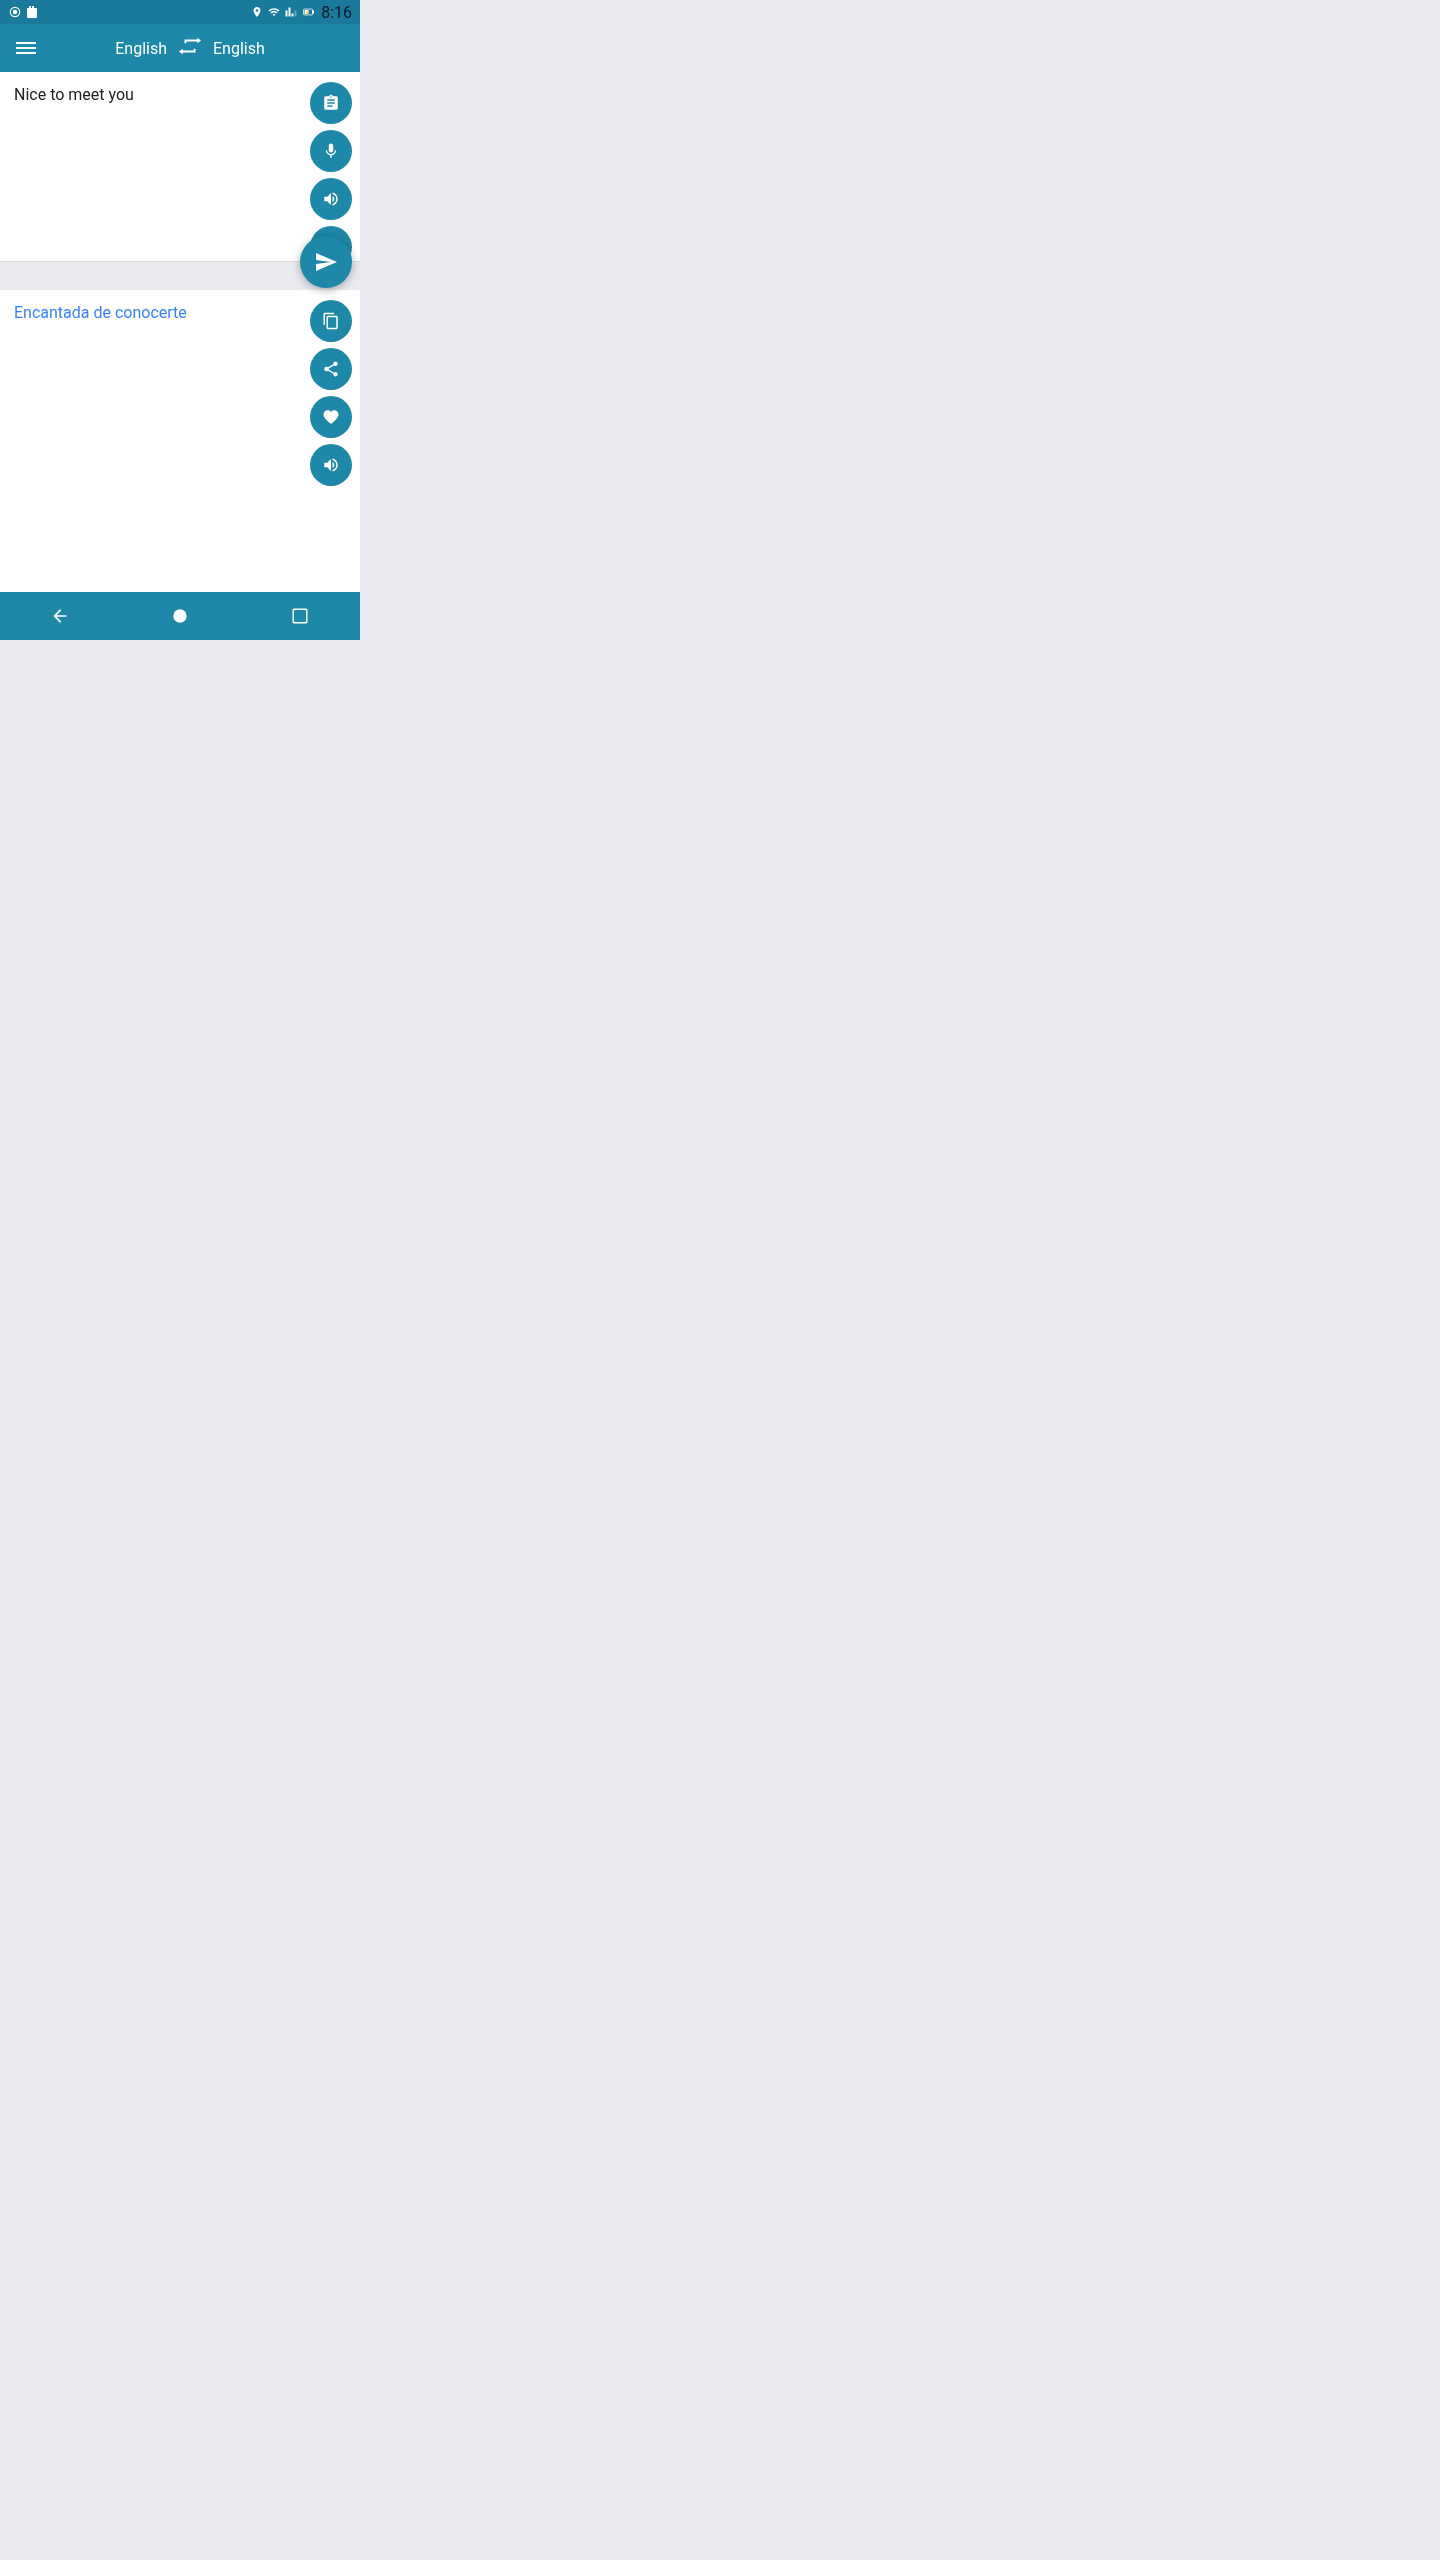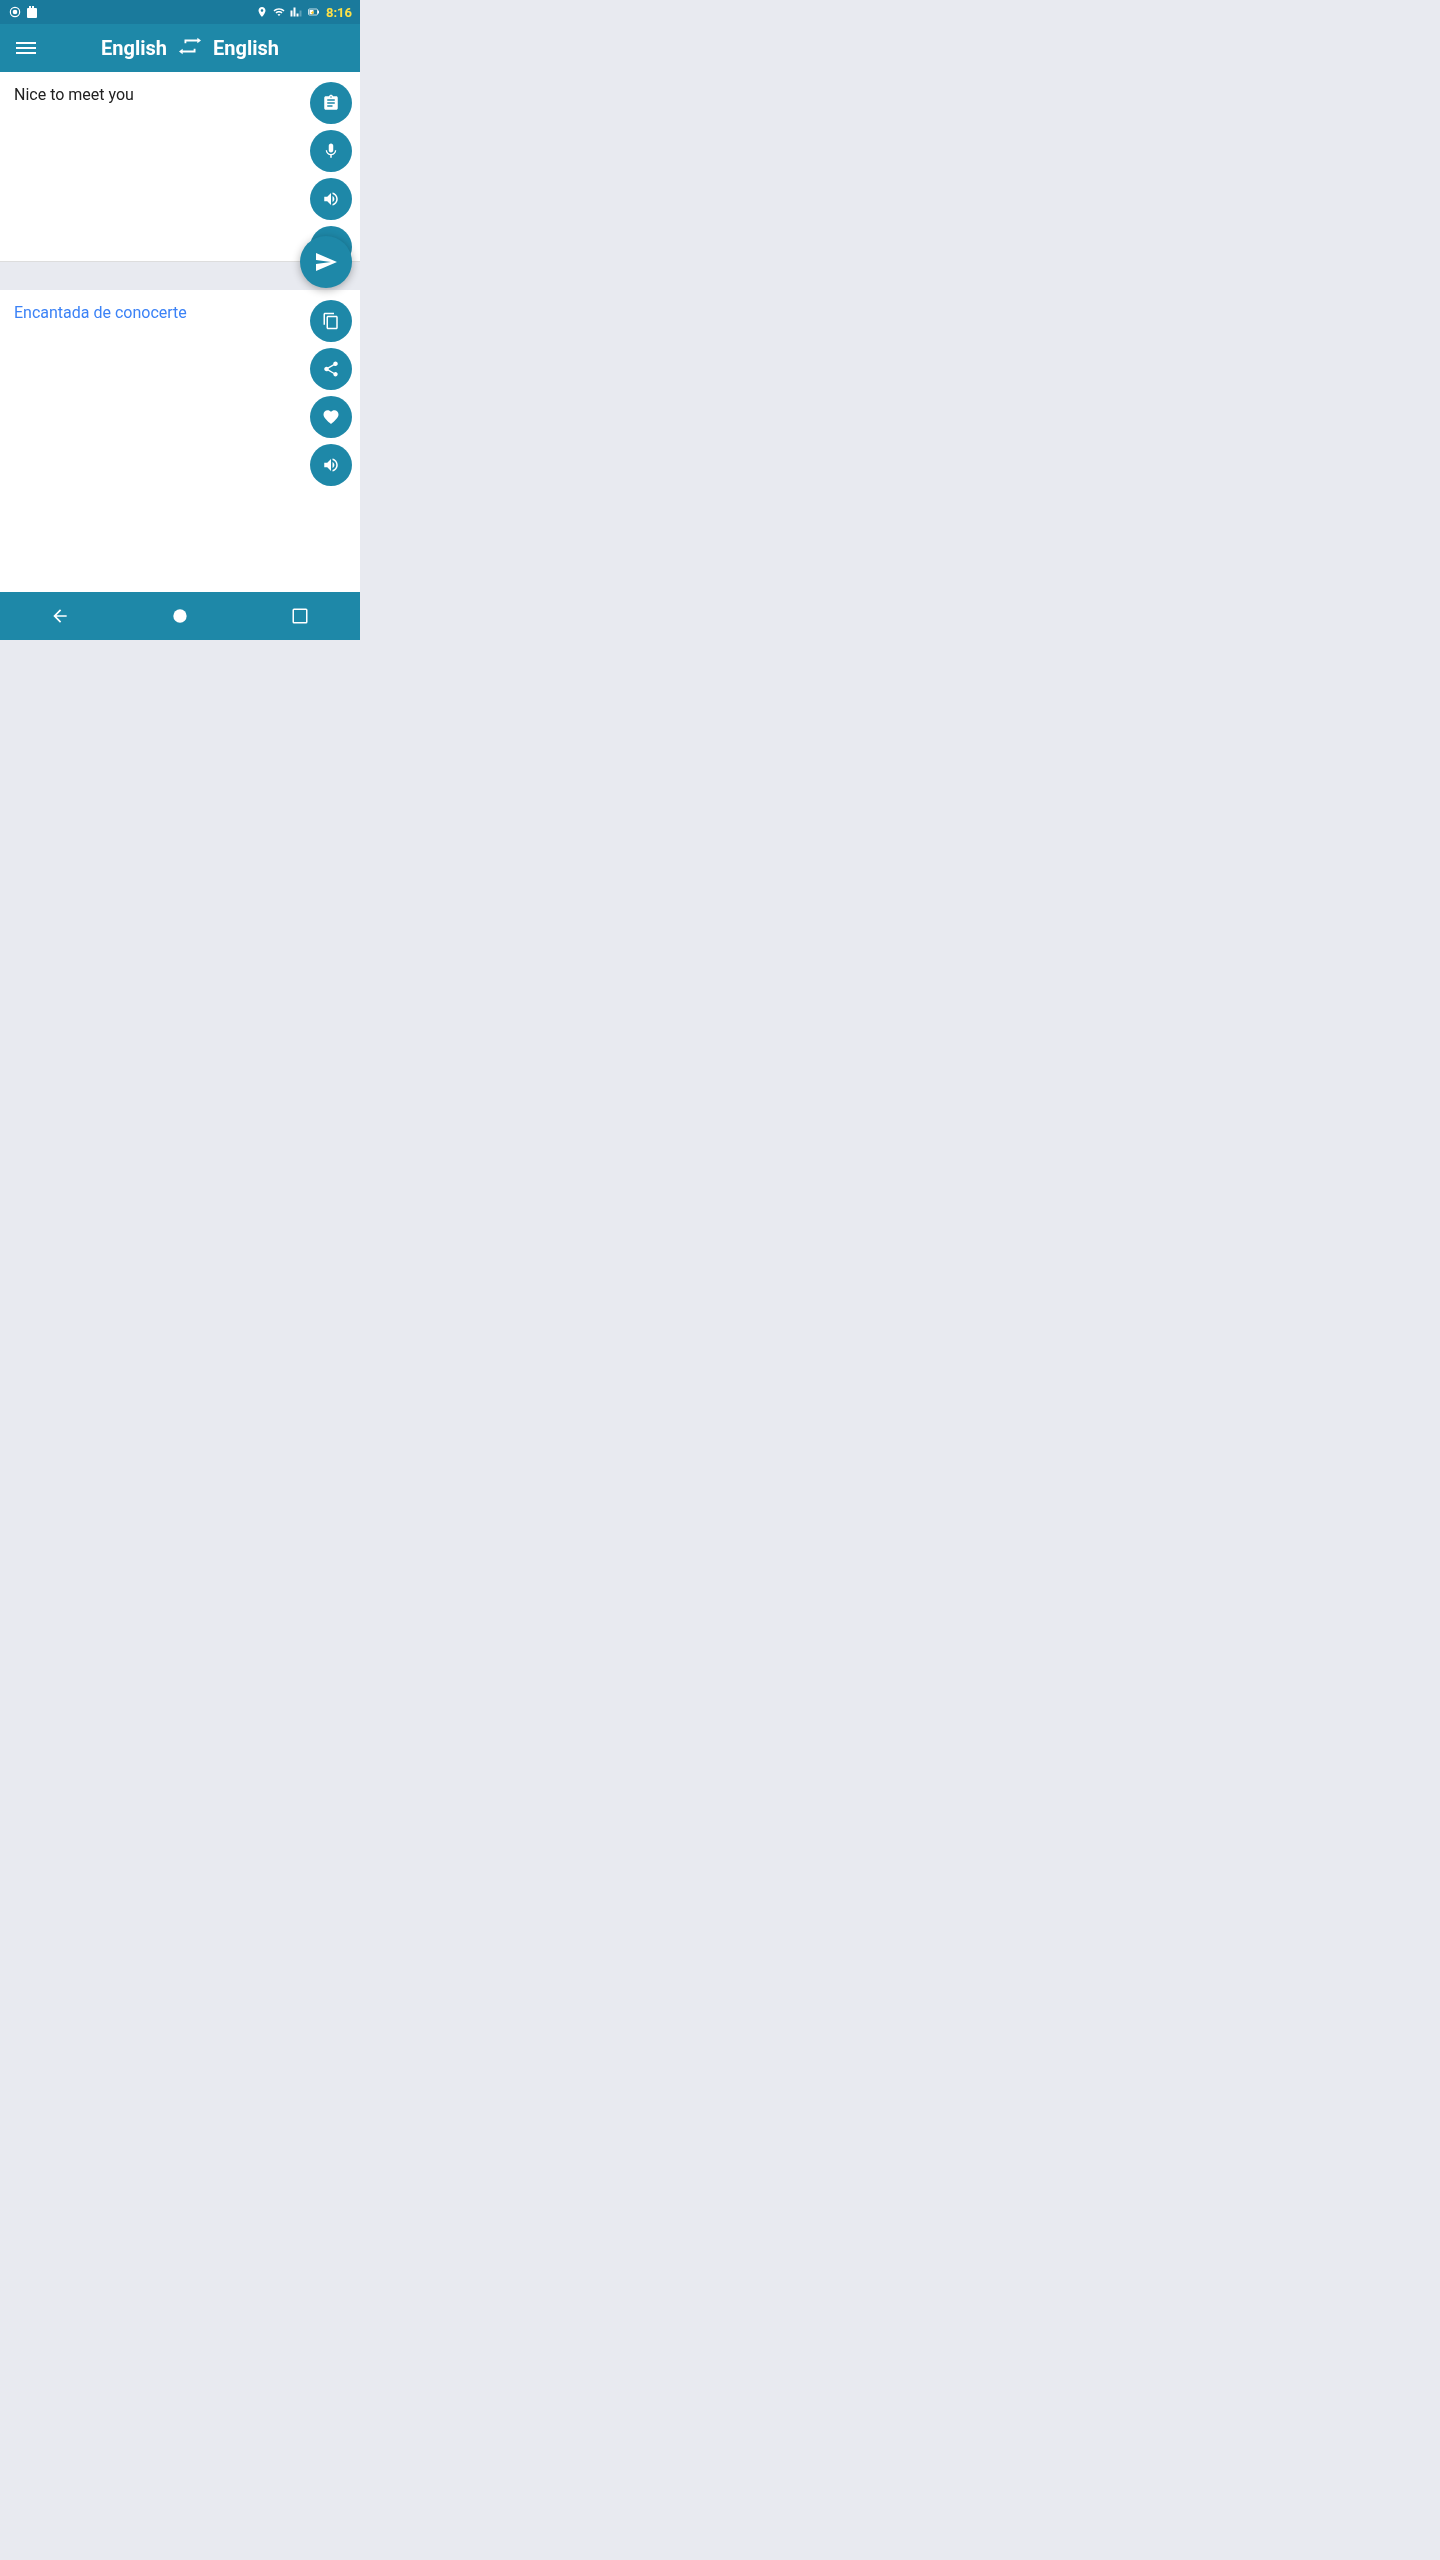--- a/index.html
+++ b/index.html
@@ -38,23 +38,23 @@
 
     .status-right {
       display: flex;
       align-items: center;
       gap: 4px;
       font-size: 11px;
       color: white;
     }
 
     .status-time {
-      font-size: 13px;
-      color: #fde047;
-      font-weight: bold;
+      font-size: 16px;
+      color: #0f172a;
+      font-weight: normal;
     }
 
     
     .toolbar {
       background: #1e88a8;
       height: 48px;
       display: flex;
       align-items: center;
       justify-content: space-between;
       padding: 0 16px;
@@ -81,22 +81,22 @@
     .toolbar-lang-section {
       display: flex;
       align-items: center;
       gap: 12px;
       flex: 1;
       justify-content: center;
     }
 
     .toolbar-lang {
       color: white;
-      font-size: 20px;
-      font-weight: 700;
+      font-size: 16px;
+      font-weight: 400;
       cursor: pointer;
     }
 
     .swap-icon {
       color: white;
       font-size: 18px;
       cursor: pointer;
     }
 
     

